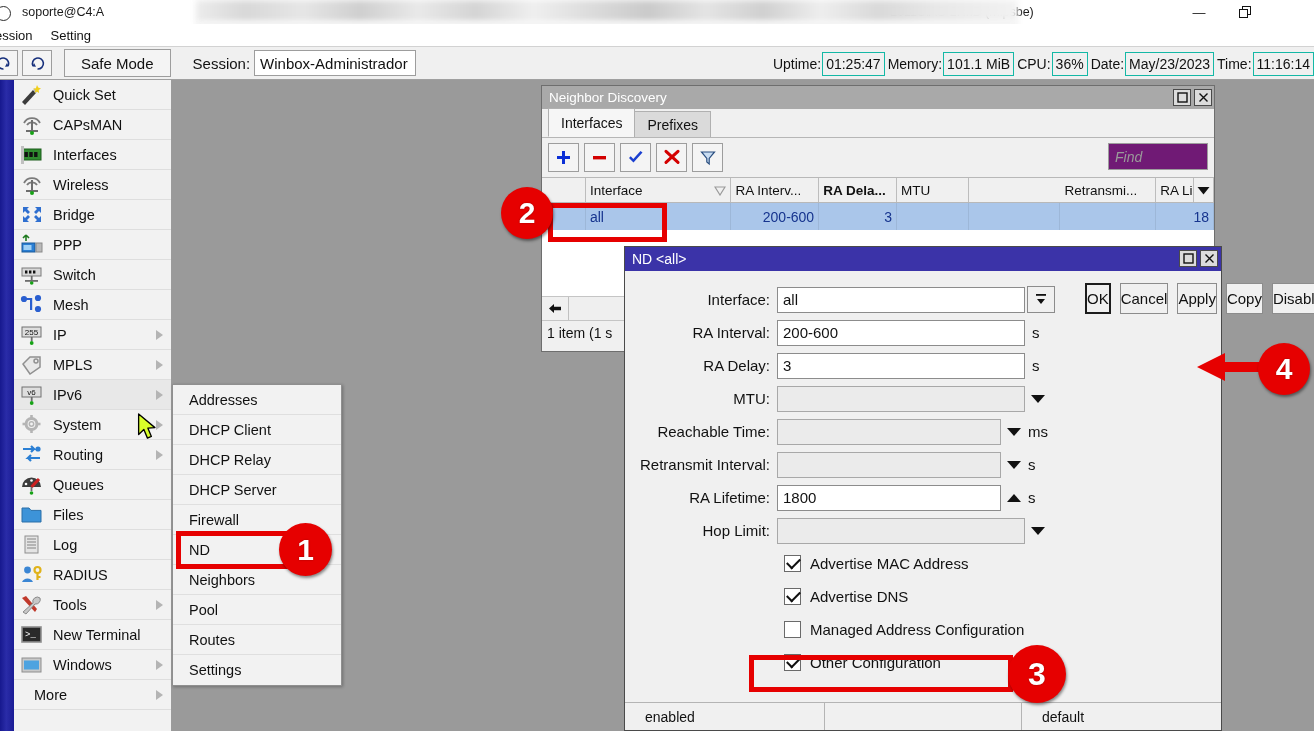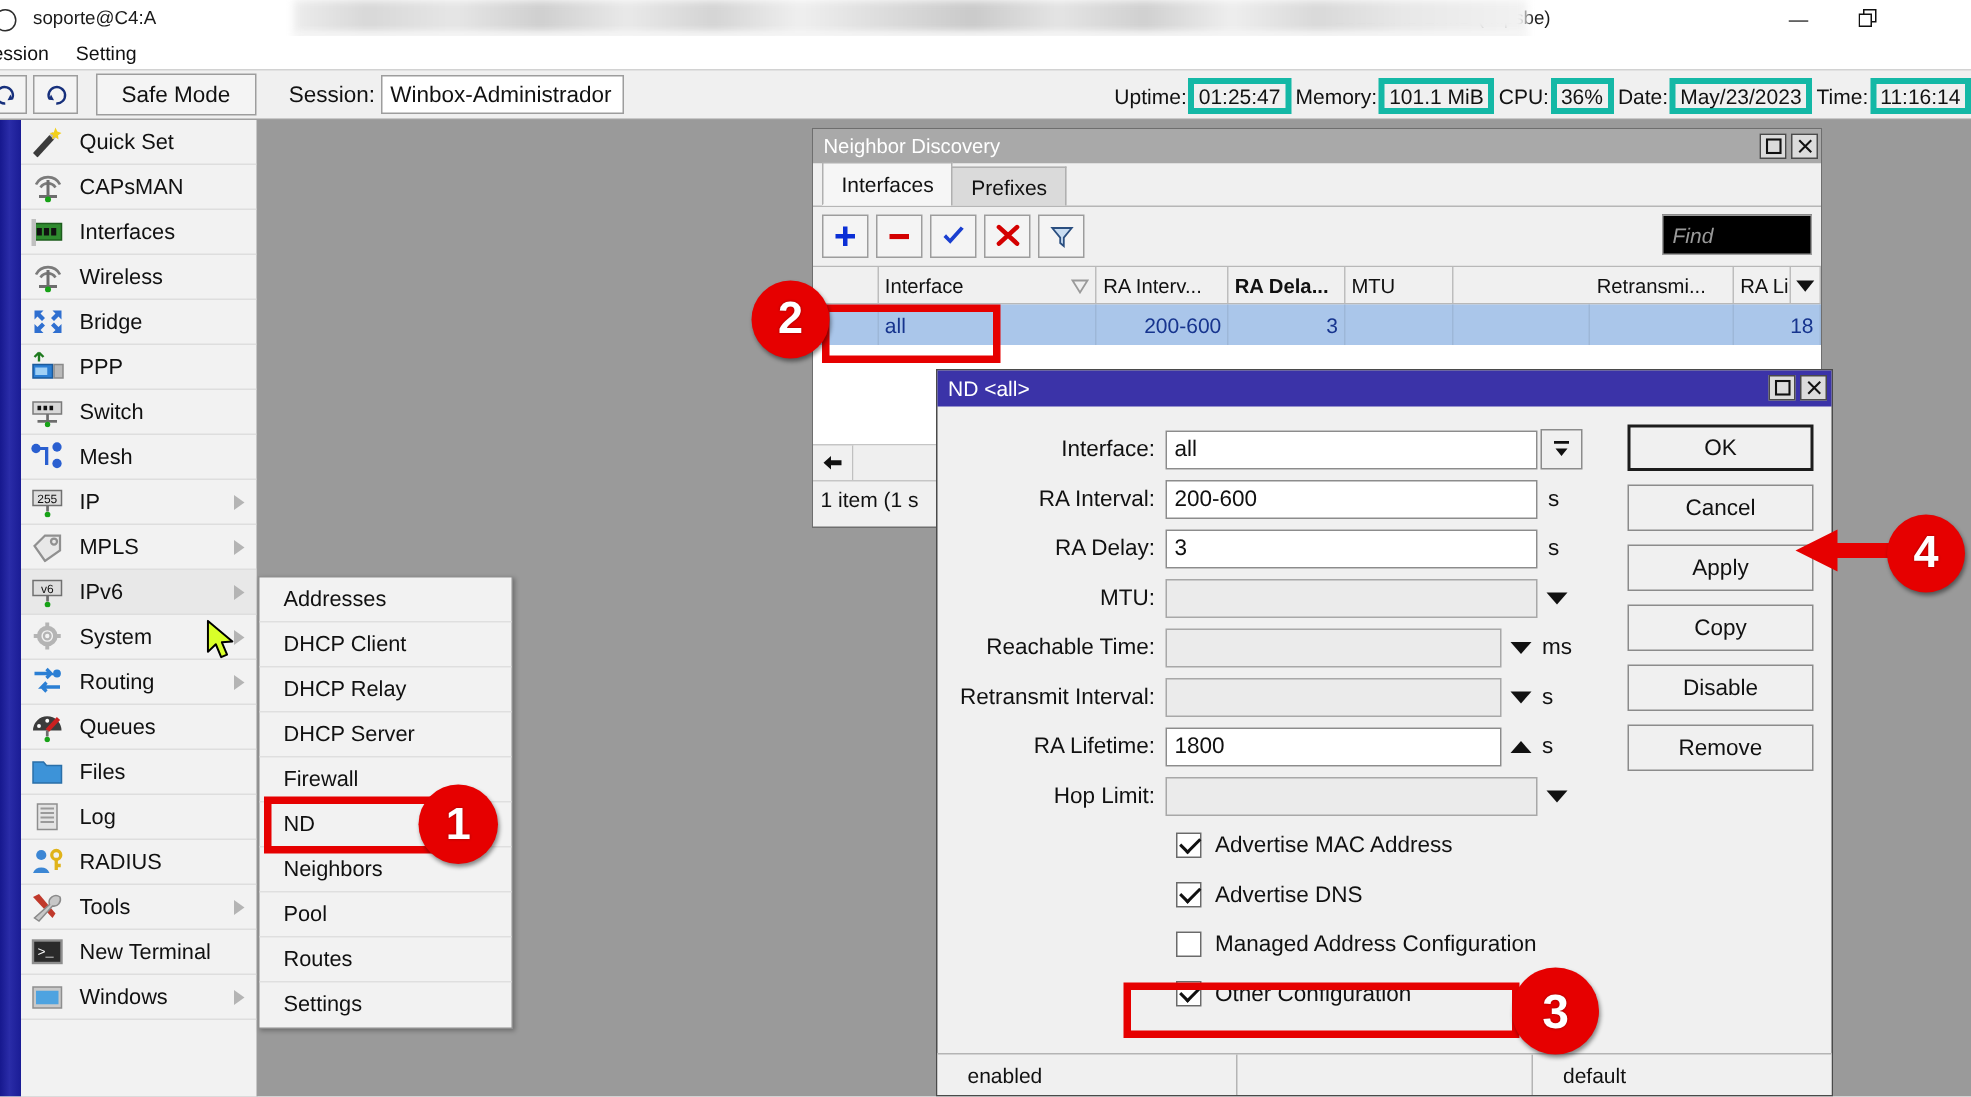--- a/index.html
+++ b/index.html
@@ -93,21 +93,21 @@
     border: 1px solid #9d9d9d; background: #ffffff;
     display: flex; align-items: center; font-size: 15px; color: #111;
   }
   .wb-status-group {
     position: absolute; right: 0; top: 0; height: 34px;
     display: flex; align-items: center; padding-right: 0;
   }
   .st-label { font-size: 14px; color: #111; margin-left: 3px; }
   .st-val {
     margin-left: 1px; height: 24px; padding: 0 3px;
-    border: 4px solid #14b8a6; background: #f0f0f0;
+    border: 1px solid #14b8a6; background: #f0f0f0;
     display: flex; align-items: center; font-size: 14px; color: #111;
     white-space: nowrap;
   }
 
   
   .vstrip {
     position: absolute; left: 0; top: 80px; width: 14px; height: 651px;
     background: linear-gradient(90deg,#16188e 0%, #2a2ca8 45%, #1a1c95 100%);
     overflow: hidden;
   }
@@ -183,21 +183,21 @@
     height: 39px; display: flex; align-items: center; padding-left: 6px;
     background: #f0f0f0; position: relative;
   }
   .nd-tb-btn {
     width: 31px; height: 29px; margin-right: 5px;
     border: 1px solid #9d9d9d; background: #f4f4f4;
     display: flex; align-items: center; justify-content: center;
   }
   .find-box {
     position: absolute; right: 6px; top: 5px;
-    width: 100px; height: 27px; border: 1px solid #9d9d9d; background: #000000;
+    width: 100px; height: 27px; border: 1px solid #9d9d9d; background: #701a75;
     display: flex; align-items: center; padding-left: 6px;
     font-style: italic; color: #9a9a9a; font-size: 14px;
   }
   .nd-grid { background: #ffffff; }
   .nd-head {
     display: flex; height: 26px; background: #f0f0f0;
     border-top: 1px solid #b8b8b8; border-bottom: 1px solid #b8b8b8;
   }
   .nd-hc {
     border-right: 1px solid #bdbdbd; display: flex; align-items: center;
@@ -273,21 +273,21 @@
   }
   .cbox.checked::after {
     content: ""; position: absolute; left: 2px; top: 2px;
     width: 11px; height: 6px;
     border-left: 2.6px solid #101010; border-bottom: 2.6px solid #101010;
     transform: rotate(-45deg);
   }
   .cblabel { font-size: 15px; color: #111; white-space: nowrap; }
   .nda-buttons {
     position: absolute; right: 12px; top: 12px; width: 124px;
-    display: flex; flex-direction: column; gap: 9px;
+    display: flex; flex-direction: row; gap: 9px;
   }
   .nda-btn {
     height: 31px; border: 1px solid #8c8c8c; background: #f0f0f0;
     display: flex; align-items: center; justify-content: center;
     font-size: 15px; color: #111;
   }
   .nda-btn.default { border: 2px solid #1c1c1c; }
   .nda-statusbar {
     position: absolute; left: 0; bottom: 0; width: 100%; height: 28px;
     display: flex; border-top: 1px solid #b4b4b4; background: #f0f0f0;
@@ -567,20 +567,24 @@
             <text x="5" y="13" font-size="9" font-family="Liberation Mono" fill="#fff">&gt;_</text>
           </svg></span>
         <span class="sb-label">New Terminal</span>
       </div>
       <div class="sb-item">
         <span class="sb-icon"><svg width="24" height="21" viewBox="0 0 24 21">
             <rect x="2" y="4" width="19" height="14" fill="#c9c9c9" stroke="#8e8e8e"></rect>
             <rect x="4" y="6.5" width="15" height="9" fill="#4ea3e0"></rect>
           </svg></span>
         <span class="sb-label">Windows</span>
+        <span class="sb-arrow"></span>
+      </div>
+      <div class="sb-item">
+        <span class="sb-label sb-more">More</span>
         <span class="sb-arrow"></span>
       </div>
     </div>
 
   <div class="submenu" id="submenu">
       <div class="sm-item">Addresses</div>
       <div class="sm-item">DHCP Client</div>
       <div class="sm-item">DHCP Relay</div>
       <div class="sm-item">DHCP Server</div>
       <div class="sm-item">Firewall</div>

